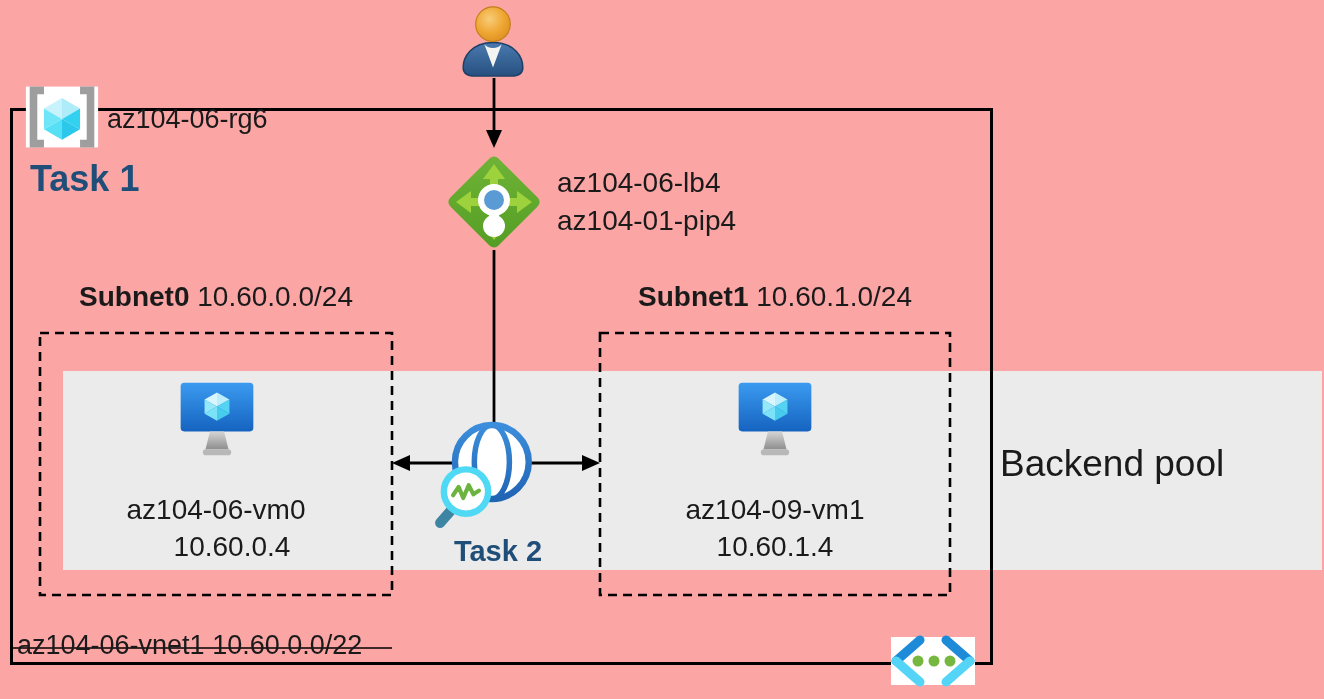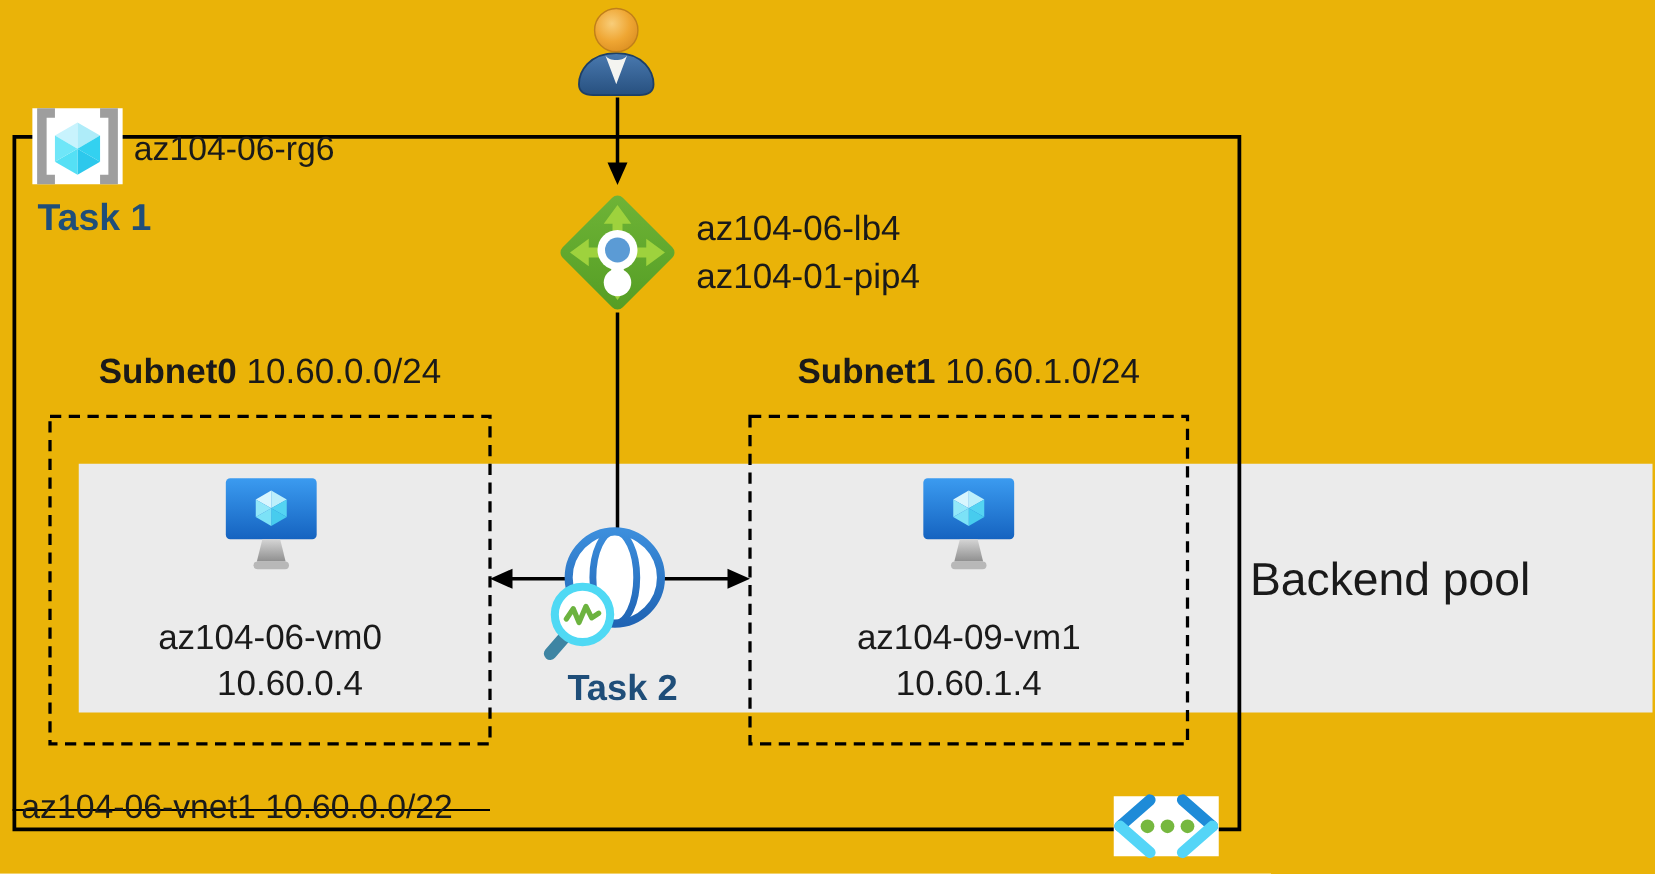--- a/index.html
+++ b/index.html
@@ -2,39 +2,39 @@
 <html><head>
 <meta charset="utf-8">
 <style>
   * { box-sizing: border-box; margin: 0; padding: 0; }
   html, body { background: #ffffff; }
   body { font-family: "Liberation Sans", sans-serif; color: #1a1a1a; }
   .canvas {
     position: relative;
     width: 1324px;
     height: 699px;
-    background: #eab308;
+    background: #fca5a5;
     overflow: hidden;
   }
   .abs { position: absolute; }
   
   .band {
     left: 63px; top: 371px; width: 1259px; height: 199px;
     background: #ebebeb; z-index: 0;
   }
   
   .rg-box {
     left: 10px; top: 108px; width: 983px; height: 557px;
     border: 3px solid #000; z-index: 1;
   }
   .overlay-svg { left: 0; top: 0; width: 1324px; height: 699px; z-index: 2; }
   .icon { z-index: 3; }
   .label { z-index: 4; white-space: nowrap; }
   .t-rg    { left: 107px; top: 104px; font-size: 27px; }
-  .t-task1 { left: 30px;  top: 158px; font-size: 30px; font-weight: bold; color: #1f4e79; }
+  .t-task1 { left: 30px;  top: 158px; font-size: 36px; font-weight: bold; color: #1f4e79; }
   .t-task2 { left: 437px; top: 535px; width: 122px; text-align: center; font-size: 29px; font-weight: bold; color: #1f4e79; }
   .t-lb    { left: 557px; top: 164px; font-size: 28px; line-height: 38px; }
   .t-sub0  { left: 40px;  top: 281px; width: 352px; text-align: center; font-size: 28px; }
   .t-sub1  { left: 600px; top: 281px; width: 350px; text-align: center; font-size: 28px; }
   .t-sub0 .sn, .t-sub1 .sn { font-weight: bold; }
   .t-vm0name { left: 40px;  top: 494px; width: 352px; text-align: center; font-size: 28px; }
   .t-vm0ip   { left: 56px;  top: 531px; width: 352px; text-align: center; font-size: 28px; }
   .t-vm1name { left: 600px; top: 494px; width: 350px; text-align: center; font-size: 28px; }
   .t-vm1ip   { left: 600px; top: 531px; width: 350px; text-align: center; font-size: 28px; }
   .t-pool  { left: 1000px; top: 443px; width: 322px; text-align: left; font-size: 37px; }

